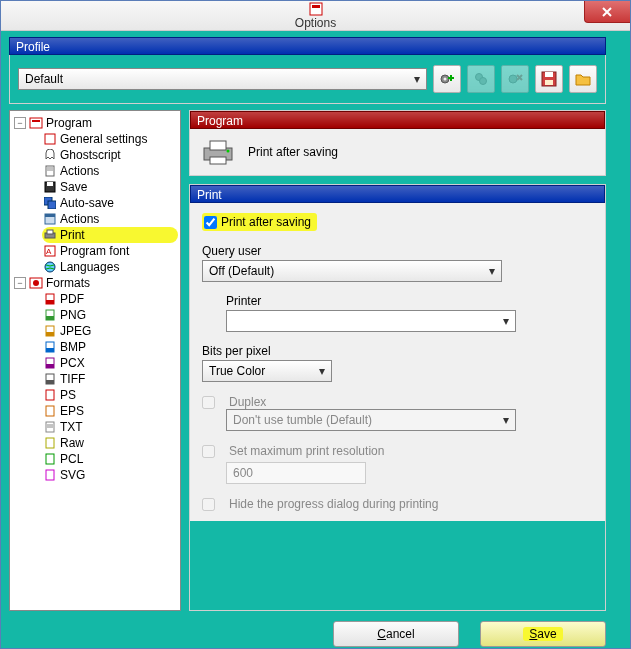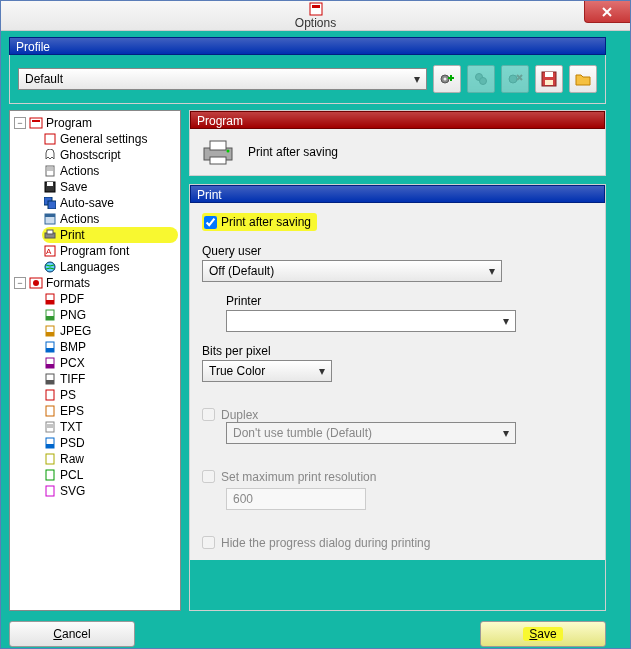--- a/index.html
+++ b/index.html
@@ -219,30 +219,30 @@
     padding: 0 6px;
     color: #888;
     display: flex;
     align-items: center;
   }
   .sub-indent {
     padding-left: 24px;
   }
   .check-row {
     display: flex;
-    align-items: flex-start;
-    gap: 6px;
-    margin-top: 26px;
+    align-items: flex-end;
+    gap: 14px;
+    margin-top: 13px;
   }
   .check-row input { margin: 0; }
   .check-row.disabled { color: #888; }
   .button-row {
     display: flex;
-    gap: 8px;
-    justify-content: space-between;
+    gap: 21px;
+    justify-content: flex-end;
     padding-top: 10px;
   }
   .btn {
     width: 126px;
     height: 26px;
     border: 1px solid #999;
     background: linear-gradient(to bottom, #fcfcfc, #e4e4e4);
     border-radius: 3px;
     display: flex;
     align-items: center;
@@ -505,29 +505,20 @@
                 <rect x="2" y="1" width="8" height="10" fill="#fff" stroke="#888"></rect>
                 <line x1="3" y1="4" x2="9" y2="4" stroke="#888"></line>
                 <line x1="3" y1="6" x2="9" y2="6" stroke="#888"></line>
               </svg>
             </span>
             <span class="label">TXT</span>
           </li>
         <li>
             <span class="node-icon">
               <svg width="12" height="12">
-                <rect x="2" y="1" width="8" height="10" fill="#fff" stroke="#06c"></rect>
-                <rect x="2" y="7" width="8" height="4" fill="#06c"></rect>
-              </svg>
-            </span>
-            <span class="label">PSD</span>
-          </li>
-        <li>
-            <span class="node-icon">
-              <svg width="12" height="12">
                 <rect x="2" y="1" width="8" height="10" fill="#fff" stroke="#aa0"></rect>
               </svg>
             </span>
             <span class="label">Raw</span>
           </li>
         <li>
             <span class="node-icon">
               <svg width="12" height="12">
                 <rect x="2" y="1" width="8" height="10" fill="#fff" stroke="#090"></rect>
               </svg>

